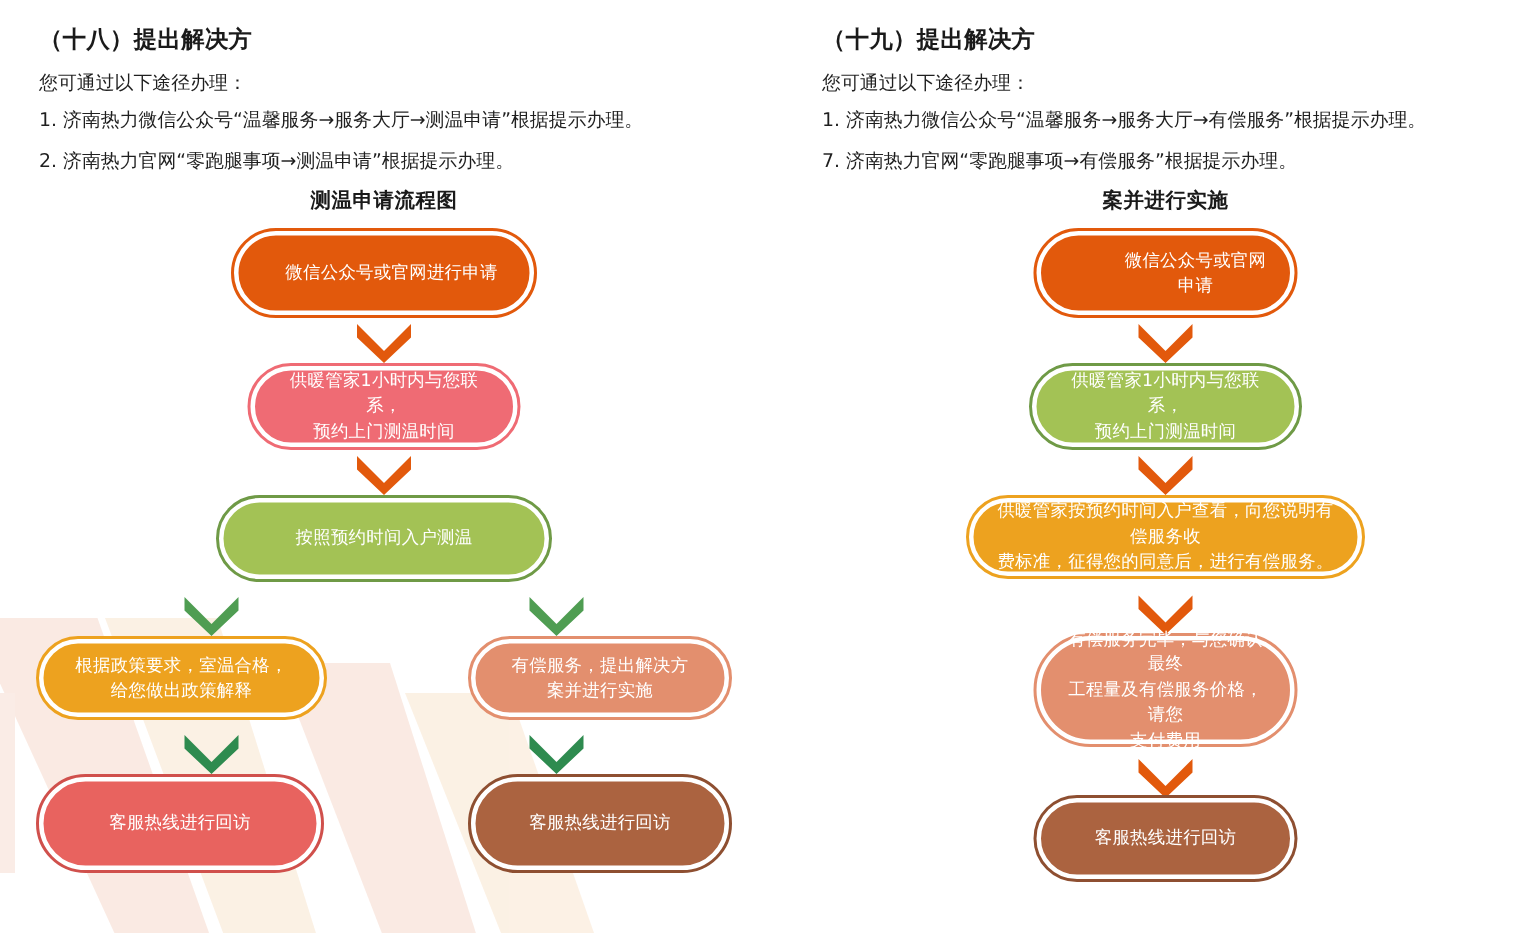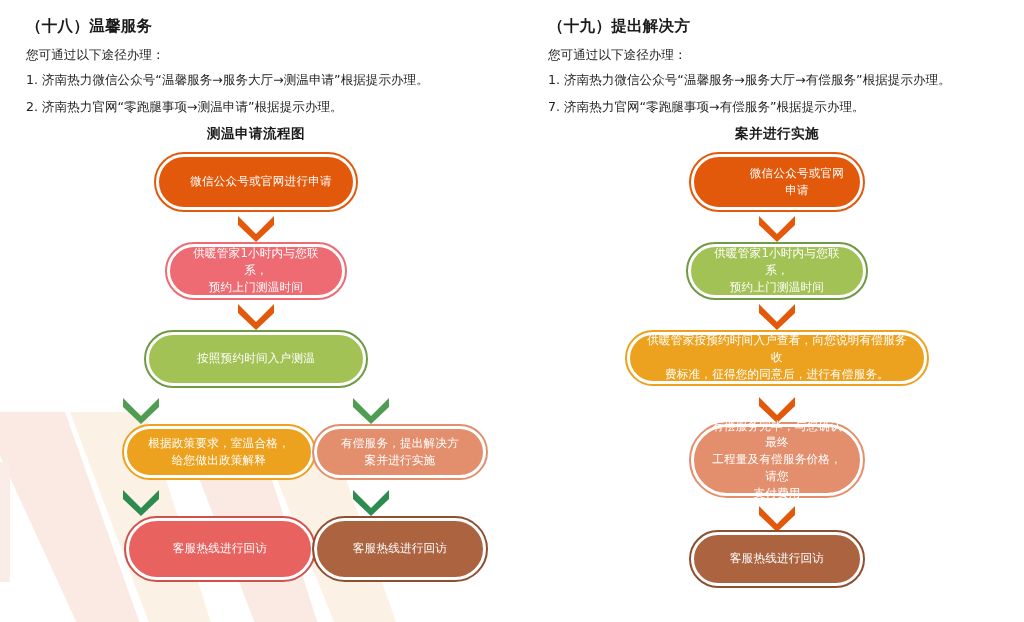--- a/index.html
+++ b/index.html
@@ -71,21 +71,21 @@
 
   
   .flow {
     position: relative;
   }
   .flow-row {
     display: flex;
     justify-content: center;
     align-items: flex-start;
   }
-  .flow-row.split { justify-content: flex-end; }
+  .flow-row.split { justify-content: space-between; }
 
   .node {
     position: relative;
     box-sizing: border-box;
     display: flex;
     align-items: center;
     justify-content: center;
     text-align: center;
     border-radius: 40px;
     color: #ffffff;
@@ -129,21 +129,21 @@
     <path d="M215 40 L290 40 L360 260 L300 260 Z" fill="#f6dacd"></path>
     <path d="M300 60 L370 60 L440 260 L380 260 Z" fill="#f9e6cf"></path>
     <path d="M0 60 L40 60 L40 180 L0 180 Z" fill="#f7ded3"></path>
   </g>
 </svg>
 
 <div class="page">
 
   <div class="column left">
 
-    <div class="section-title">（十八）温馨服务</div>
+    <div class="section-title">（十八）提出解决方</div>
     <div class="intro-line">您可通过以下途径办理：</div>
     <div class="intro-line step">1. 济南热力微信公众号“温馨服务→服务大厅→测温申请”根据提示办理。</div>
     <div class="intro-line step">2. 济南热力官网“零跑腿事项→测温申请”根据提示办理。</div>
 
     <div class="chart-title">测温申请流程图</div>
 
     <div class="flow">
 
       <div class="flow-row">
         <div class="node" style="width:200px;height:56px;background:#e2590c;color:#e2590c;padding-left:24px;">
@@ -255,21 +255,21 @@
         </div>
       </div>
 
       <div class="arrow" style="height:34px;">
         <svg width="44" height="30" viewBox="0 0 44 30">
             <path d="M4 4 L22 22 L40 4 L40 13 L22 30 L4 13 Z" fill="#e2590c"></path>
           </svg>
       </div>
 
       <div class="flow-row">
-        <div class="node" style="width:300px;height:52px;background:#eda21f;color:#eda21f;">
+        <div class="node" style="width:262px;height:52px;background:#eda21f;color:#eda21f;">
           <span class="label" style="color:#fff;">供暖管家按预约时间入户查看，向您说明有偿服务收
 费标准，征得您的同意后，进行有偿服务。</span>
         </div>
       </div>
 
       <div class="arrow" style="height:40px;padding-top:8px;box-sizing:border-box;">
         <svg width="44" height="30" viewBox="0 0 44 30">
             <path d="M4 4 L22 22 L40 4 L40 13 L22 30 L4 13 Z" fill="#e2590c"></path>
           </svg>
       </div>

